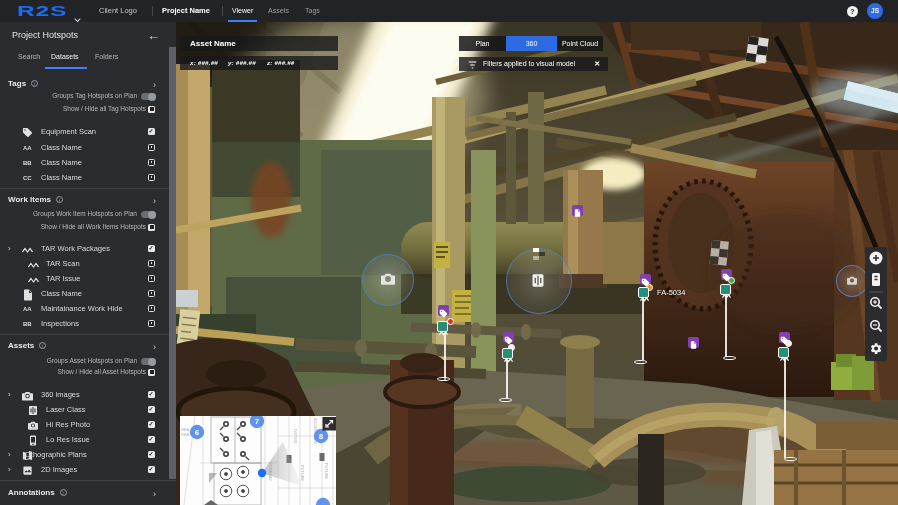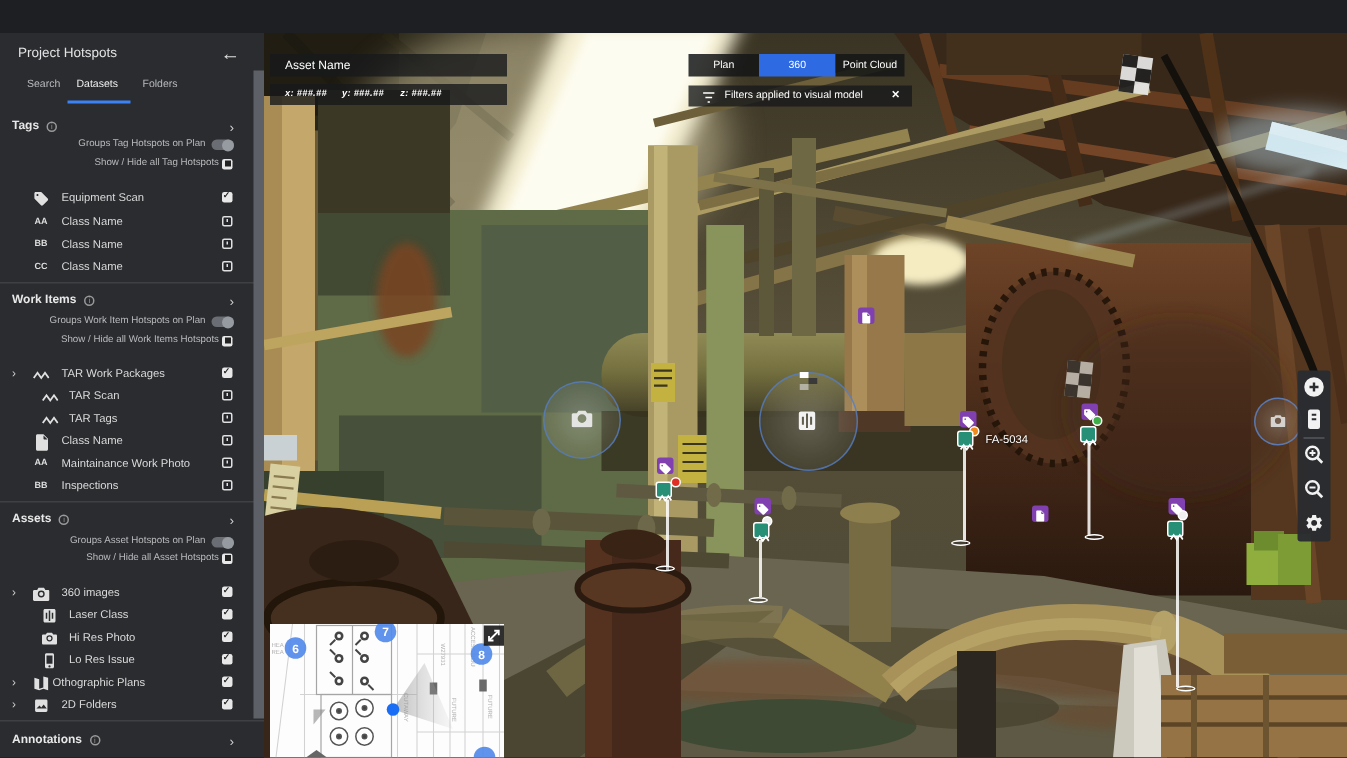--- a/index.html
+++ b/index.html
@@ -37,21 +37,21 @@
 .item { font-size:7.5px; color:#dadada; position:absolute; }
 .pref { font-size:6px; font-weight:bold; color:#dedede; position:absolute; }
 .exp { position:absolute; color:#cfcfcf; font-size:8px; }
 .hr { position:absolute; left:0; width:176px; height:1px; background:#3e4044; }
 .icon { position:absolute; }
 #sb-scroll { position:absolute; left:169px; top:25px; width:7px; height:432px; background:#5d6066; }
 
 #main { position:absolute; left:176px; top:22px; width:722px; height:483px; overflow:hidden; }
 #photo { position:absolute; left:0; top:0; }
 .bar { position:absolute; background:rgba(24,25,28,0.8); color:#fff; white-space:nowrap; }
-#assetname { left:4px; top:14px; width:158px; height:15px; font-size:8px; font-weight:normal; line-height:15px; padding-left:10px; }
+#assetname { left:4px; top:14px; width:158px; height:15px; font-size:8px; font-weight:bold; line-height:15px; padding-left:10px; }
 #coords { left:4px; top:34px; width:158px; height:14px; font-size:6.2px; font-style:italic; font-weight:bold; line-height:14px; padding-left:10px; letter-spacing:0.2px; }
 #tabs { position:absolute; left:283px; top:14px; height:15px; display:flex; font-size:7px; color:#fff; }
 #tabs div { height:15px; line-height:15px; text-align:center; background:rgba(20,22,24,0.85); }
 #tabs .t360 { background:#2e6ae2; }
 #filters { left:283px; top:35px; width:149px; height:14px; font-size:7px; line-height:14px; padding-left:24px; }
 #filters .fx { position:absolute; right:8px; top:0; font-size:7px; font-weight:bold; }
 
 #toolbar { position:absolute; left:689px; top:225px; width:22px; height:114px; background:rgba(42,44,48,0.96); border-radius:2px; }
 
 #minimap { position:absolute; left:4px; top:394px; width:156px; height:89px; background:#fff; }
@@ -462,20 +462,35 @@
           </g>
           <rect x="142.5" y="1" width="13.5" height="13.5" fill="rgba(17,17,17,0.88)"></rect>
           <g stroke="#fff" stroke-width="1.2" fill="none">
               <line x1="146.5" y1="10.5" x2="152" y2="5"></line>
               <path d="M149.5 4.5h3v3M149 11h-3v-3"></path>
             </g>
         </svg>
       </div>
     </div>
   </div>
+  <div id="topbar">
+    <span id="logo" class="it">R2S</span>
+    <svg class="it" style="left:74px;top:9px;position:absolute" width="7" height="5" viewBox="0 0 10 6">
+        <path d="M1 1 L5 5 L9 1" stroke="#cfcfcf" stroke-width="1.5" fill="none"></path>
+      </svg>
+    <span id="clientlogo" class="it">Client Logo</span>
+    <span class="vsep" style="left:152px"></span>
+    <span id="projname" class="it">Project Name</span>
+    <span class="vsep" style="left:222px"></span>
+    <span id="navviewer" class="it">Viewer</span>
+    <span id="navassets" class="it">Assets</span>
+    <span id="navtags" class="it">Tags</span>
+    <div id="help">?</div>
+    <div id="avatar">JS</div>
+  </div>
   <div id="sidebar">
     <div class="row" style="top:8px">
         <span class="hdrtitle" style="position:absolute;left:12px">Project Hotspots</span>
         <span style="position:absolute;left:147px;top:-2px;color:#ddd;font-size:13px">←</span>
       </div>
     <div class="row" style="top:31px;font-size:7px">
       <span style="position:absolute;left:18px;color:#b9babc">Search</span>
       <span style="position:absolute;left:51px;color:#f0f0f0">Datasets</span>
       <span style="position:absolute;left:45px;top:13.5px;width:42px;height:2px;background:#3b82f6"></span>
       <span style="position:absolute;left:95px;color:#b9babc">Folders</span>
@@ -539,33 +554,33 @@
         <svg class="icon" style="left:28px;top:2px" width="11" height="8" viewBox="0 0 22 14">
           <path fill="none" stroke="#e0e0e0" stroke-width="2.5" d="M1 11 L6 4 L11 11 L16 4 L21 11"></path>
         </svg>
         <span class="item" style="left:46px">TAR Scan</span>
         <span class="cb emp" style="top:1px"></span>
       </div>
     <div class="row" style="top:251.5px">
         <svg class="icon" style="left:28px;top:2px" width="11" height="8" viewBox="0 0 22 14">
           <path fill="none" stroke="#e0e0e0" stroke-width="2.5" d="M1 11 L6 4 L11 11 L16 4 L21 11"></path>
         </svg>
-        <span class="item" style="left:46px">TAR Tags</span>
+        <span class="item" style="left:46px">TAR Issue</span>
         <span class="cb emp" style="top:1px"></span>
       </div>
     <div class="row" style="top:266.5px">
         <svg class="icon" style="left:23px;top:0px" width="10" height="12" viewBox="0 0 20 24">
           <path fill="#e0e0e0" d="M12 1H4C2.9 1 2 1.9 2 3v18c0 1.1.9 2 2 2h12c1.1 0 2-.9 2-2V7l-6-6zm0 6V2.5L17.5 8H13c-.6 0-1-.4-1-1z"></path>
         </svg>
         <span class="item" style="left:41px">Class Name</span>
         <span class="cb emp" style="top:1px"></span>
       </div>
     <div class="row" style="top:281.5px">
         <span class="pref" style="left:23px;top:2px">AA</span>
-        <span class="item" style="left:41px">Maintainance Work Photo</span>
+        <span class="item" style="left:41px">Maintainance Work Hide</span>
         <span class="cb emp" style="top:1px"></span>
       </div>
     <div class="row" style="top:296.5px">
         <span class="pref" style="left:23px;top:2px">BB</span>
         <span class="item" style="left:41px">Inspections</span>
         <span class="cb emp" style="top:1px"></span>
       </div>
     <div class="hr" style="top:312px"></div>
     <div class="row" style="top:319px">
         <span class="sechead" style="position:absolute;left:8px">Assets<span class="info">i</span></span>
@@ -606,29 +621,29 @@
           <path fill="#e0e0e0" d="M11 1H3C1.9 1 1 1.9 1 3v16c0 1.1.9 2 2 2h8c1.1 0 2-.9 2-2V3c0-1.1-.9-2-2-2zM7 20a1.5 1.5 0 110-3 1.5 1.5 0 010 3zm4-5H3V4h8v11z"></path>
         </svg>
         <span class="item" style="left:46px">Lo Res Issue</span>
         <span class="cb chk" style="top:1px"></span>
       </div>
     <div class="row" style="top:427.5px">
         <span class="exp" style="left:8px;top:0px">›</span>
         <svg class="icon" style="left:22px;top:0px" width="11" height="11" viewBox="0 0 24 24">
           <path fill="#e0e0e0" d="M15 4l-6 2-7-2v16l7 2 6-2 7 2V4l-7-2v2zm0 14l-6 2V6l6-2v14z"></path>
         </svg>
-        <span class="item" style="left:35px">Othographic Plans</span>
+        <span class="item" style="left:25px">Othographic Plans</span>
         <span class="cb chk" style="top:1px"></span>
       </div>
     <div class="row" style="top:442.5px">
         <span class="exp" style="left:8px;top:0px">›</span>
         <svg class="icon" style="left:22px;top:0px" width="11" height="11" viewBox="0 0 24 24">
           <path fill="#e0e0e0" d="M19 3H5C3.9 3 3 3.9 3 5v14c0 1.1.9 2 2 2h14c1.1 0 2-.9 2-2V5c0-1.1-.9-2-2-2zm-9.5 8.5l2.5 3 3.5-4.5 4.5 6H5l4.5-4.5z"></path>
         </svg>
-        <span class="item" style="left:41px">2D Folders</span>
+        <span class="item" style="left:41px">2D Images</span>
         <span class="cb chk" style="top:1px"></span>
       </div>
     <div class="hr" style="top:458px"></div>
     <div class="row" style="top:466px">
         <span class="sechead" style="position:absolute;left:8px">Annotations<span class="info">i</span></span>
         <span class="chev" style="top:1px">›</span>
       </div>
     <div id="sb-scroll"></div>
   </div>
 </div>

